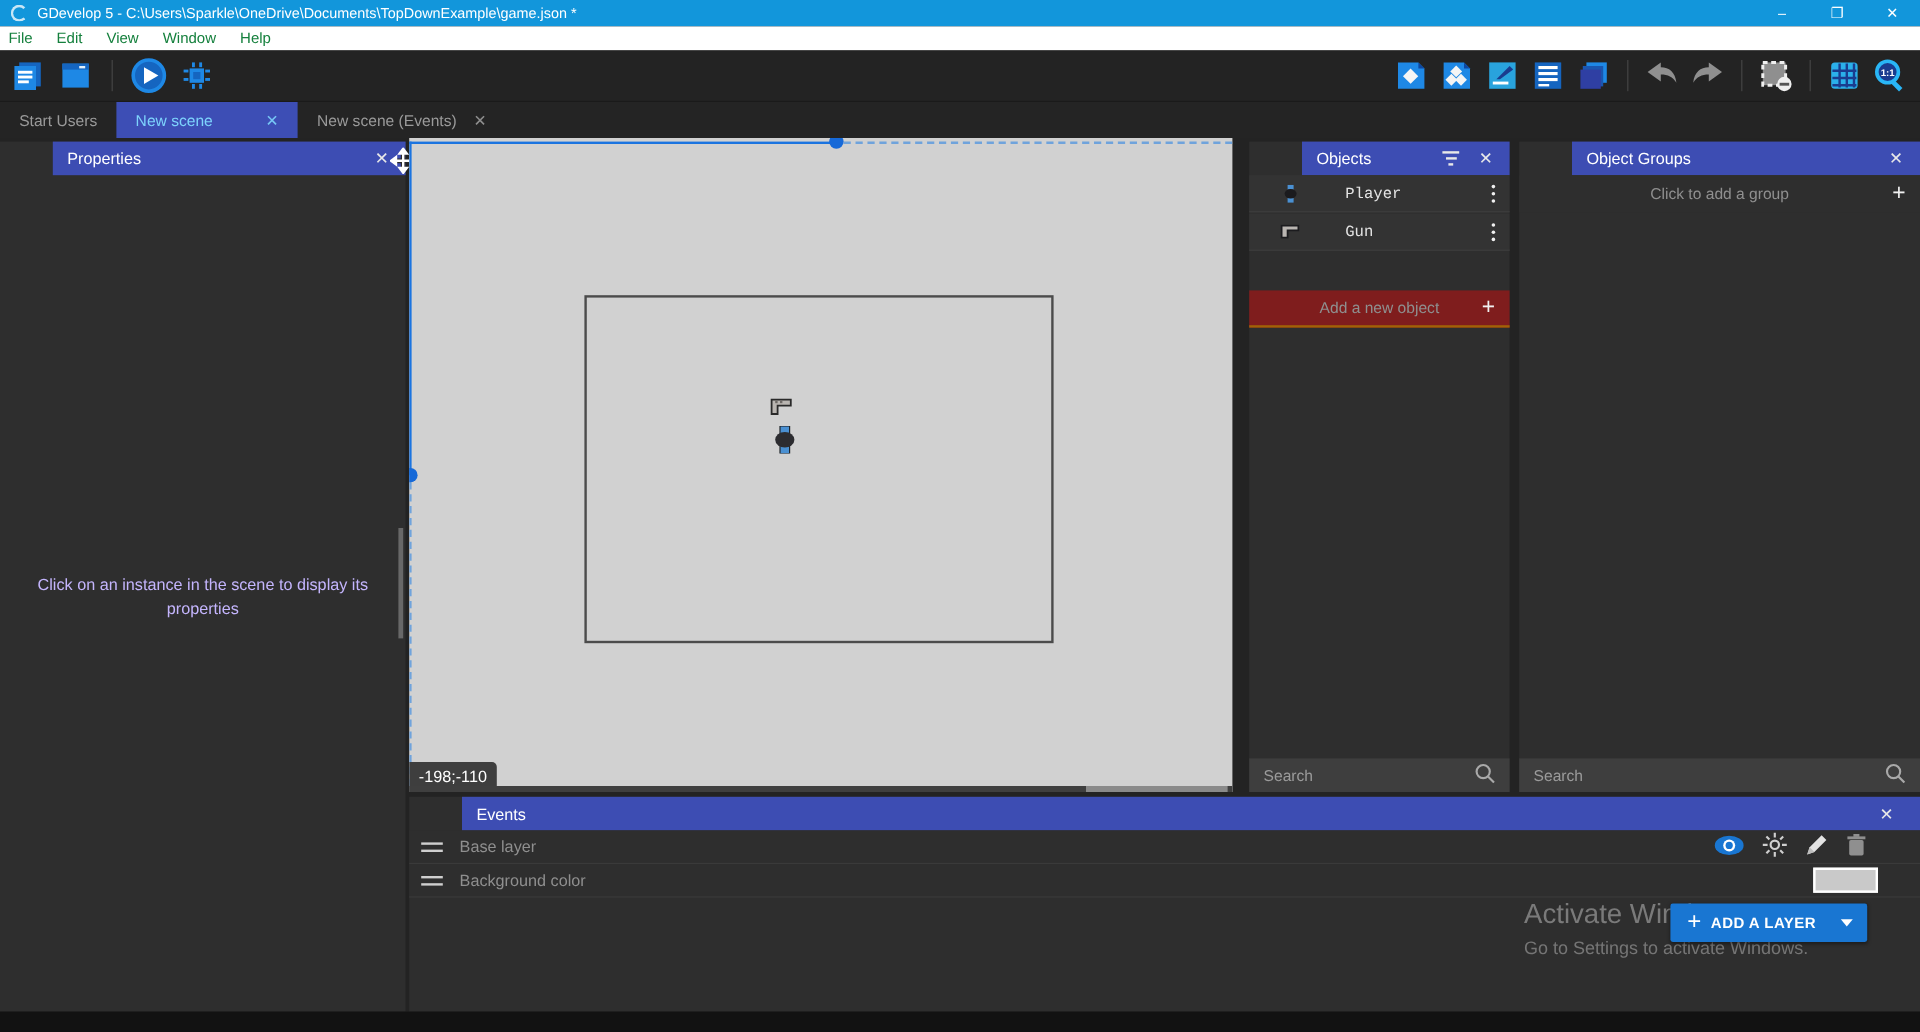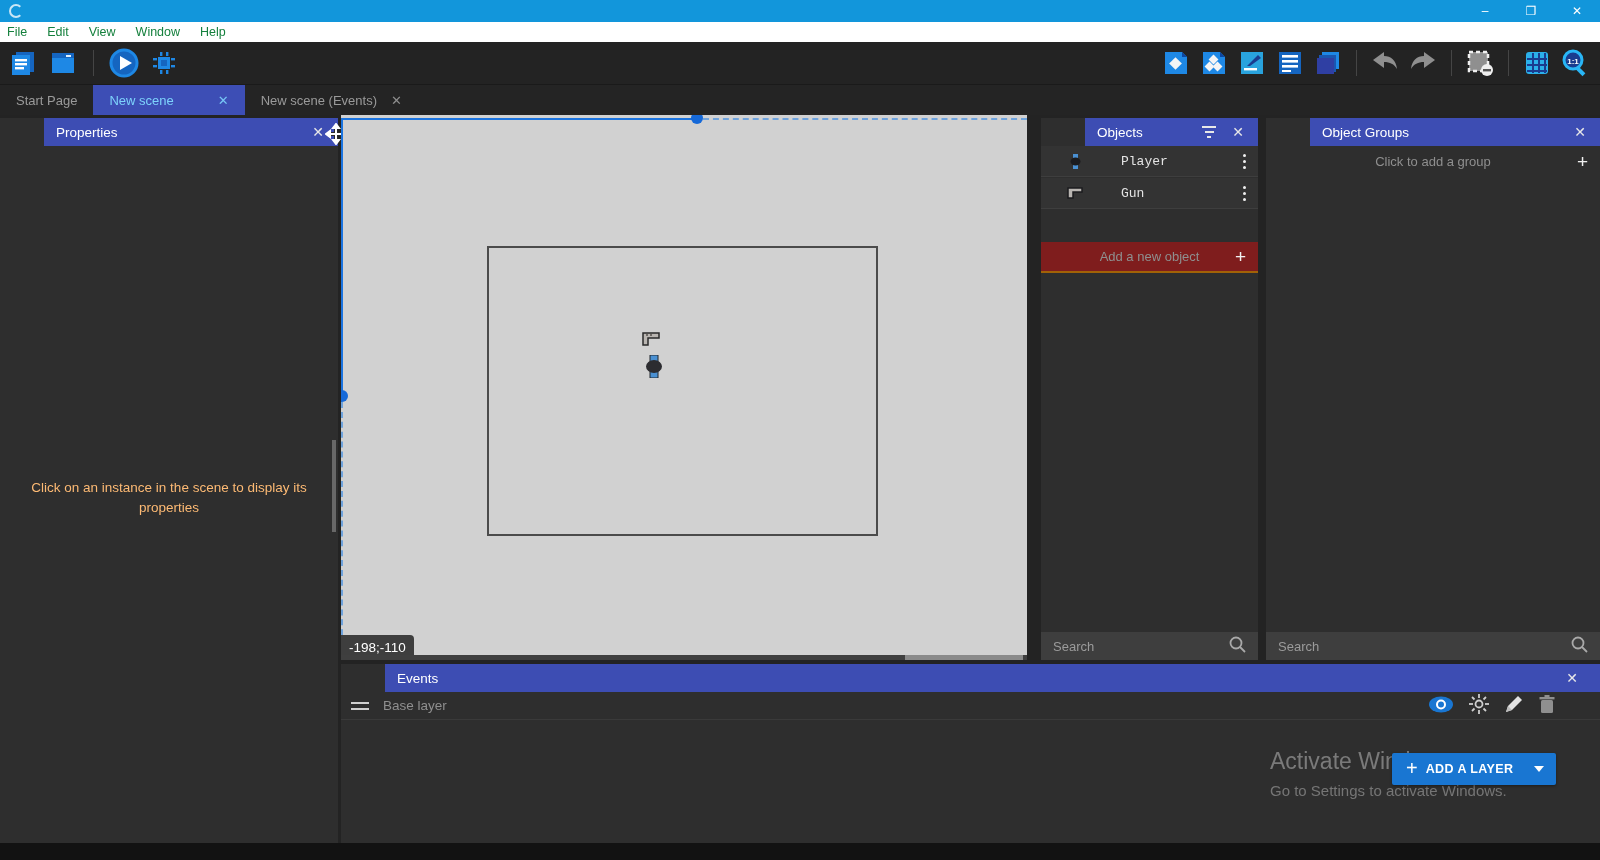--- a/index.html
+++ b/index.html
@@ -49,21 +49,21 @@
     border-bottom:1px solid #3e3e3e; display:flex; align-items:center; color:#e4e4e4;
     font-size:13px; }
   .dots { display:flex; flex-direction:column; gap:3px; margin-left:auto; margin-right:12px; }
   .dots i { width:3px; height:3px; border-radius:50%; background:#f0f0f0; }
   .searchbar { position:absolute; left:0; right:0; bottom:0; height:28px; background:#3e3e3e;
     display:flex; align-items:center; padding:0 12px; color:#9b9b9b; font-size:13px; }
 
   
   #properties { left:0; top:118px; width:338px; height:725px; }
   #properties .empty { position:absolute; left:20px; right:20px; top:360px; text-align:center;
-    color:#fdba74; font-size:13.5px; line-height:20px; }
+    color:#c4b5fd; font-size:13.5px; line-height:20px; }
   #prop-scroll { position:absolute; right:2px; top:322px; width:4px; height:92px; background:#686868; }
 
   
   #canvas { left:341px; top:115px; width:686px; height:545px; background:#d1d1d1; overflow:hidden; }
   .sel-top-solid { left:0; top:3px; width:356px; height:2px; background:#1b74e0; }
   .sel-top-dashed { left:362px; top:3px; width:324px; height:0; border-top:2px dashed #6fa3dc; }
   .sel-left-solid { left:0; top:3px; width:2px; height:278px; background:#1b74e0; }
   .sel-left-dashed { left:0; top:287px; height:253px; width:0; border-left:2px dashed #6fa3dc; }
   .sel-dot { width:12px; height:12px; border-radius:50%; background:#1669d8; }
   #game-border { left:146px; top:131px; width:391px; height:290px; border:2px solid #4b4b4b; }
@@ -113,20 +113,21 @@
   
   #move-cursor { position:absolute; left:281px; top:5px; }
 </style>
 </head>
 <body>
 
 <div id="app">
 
   <div id="titlebar" class="abs">
     <span class="gd-logo"></span>
+    <span>GDevelop 5 - C:\Users\Sparkle\OneDrive\Documents\TopDownExample\game.json *</span>
     <span class="win-controls">
       <span class="win-btn">–</span>
       <span class="win-btn">❐</span>
       <span class="win-btn">✕</span>
     </span>
   </div>
 
   <div id="menubar" class="abs">
     <span class="menu-item">File</span>
     <span class="menu-item">Edit</span>
@@ -256,21 +257,21 @@
             <circle cx="13" cy="12" r="9" fill="none" stroke="#29b6f6" stroke-width="3"></circle>
             <rect x="19" y="19" width="9" height="4" fill="#29b6f6" transform="rotate(45 19 19)"></rect>
             <text x="13" y="15.5" font-size="8" fill="#fff" text-anchor="middle" font-family="'Liberation Sans',sans-serif" font-weight="bold">1:1</text>
           </svg>
       </span>
     </div>
   </div>
 
   <div id="tabbar" class="abs">
     <div class="tab">
-      <span>Start Page</span>
+      <span>Start Users</span>
     </div>
     <div class="tab active">
       <span>New scene</span>
       <span class="tab-close">✕</span>
     </div>
     <div class="tab">
       <span>New scene (Events)</span>
       <span class="tab-close">✕</span>
     </div>
   </div>
@@ -449,20 +450,28 @@
         </span>
         <span>
           <svg width="18" height="20">
               <rect x="3" y="6" width="12" height="13" rx="1.5" fill="#8f8f8f"></rect>
               <rect x="1.5" y="3" width="15" height="2.4" fill="#8f8f8f"></rect>
               <rect x="6.5" y="1" width="5" height="2.4" fill="#8f8f8f"></rect>
             </svg>
         </span>
       </span>
     </div>
+    <div class="layer-row" style="top:56px;">
+      <span class="drag-handle">
+          <i></i>
+          <i></i>
+        </span>
+      <span>Background color</span>
+      <span id="color-swatch"></span>
+    </div>
 
     <div id="wm1">Activate Windows</div>
     <div id="wm2">Go to Settings to activate Windows.</div>
 
     <div id="add-layer-btn">
       <span class="plus">+</span>
       <span class="lbl">ADD A LAYER</span>
       <span class="caret"></span>
     </div>
   </div>

